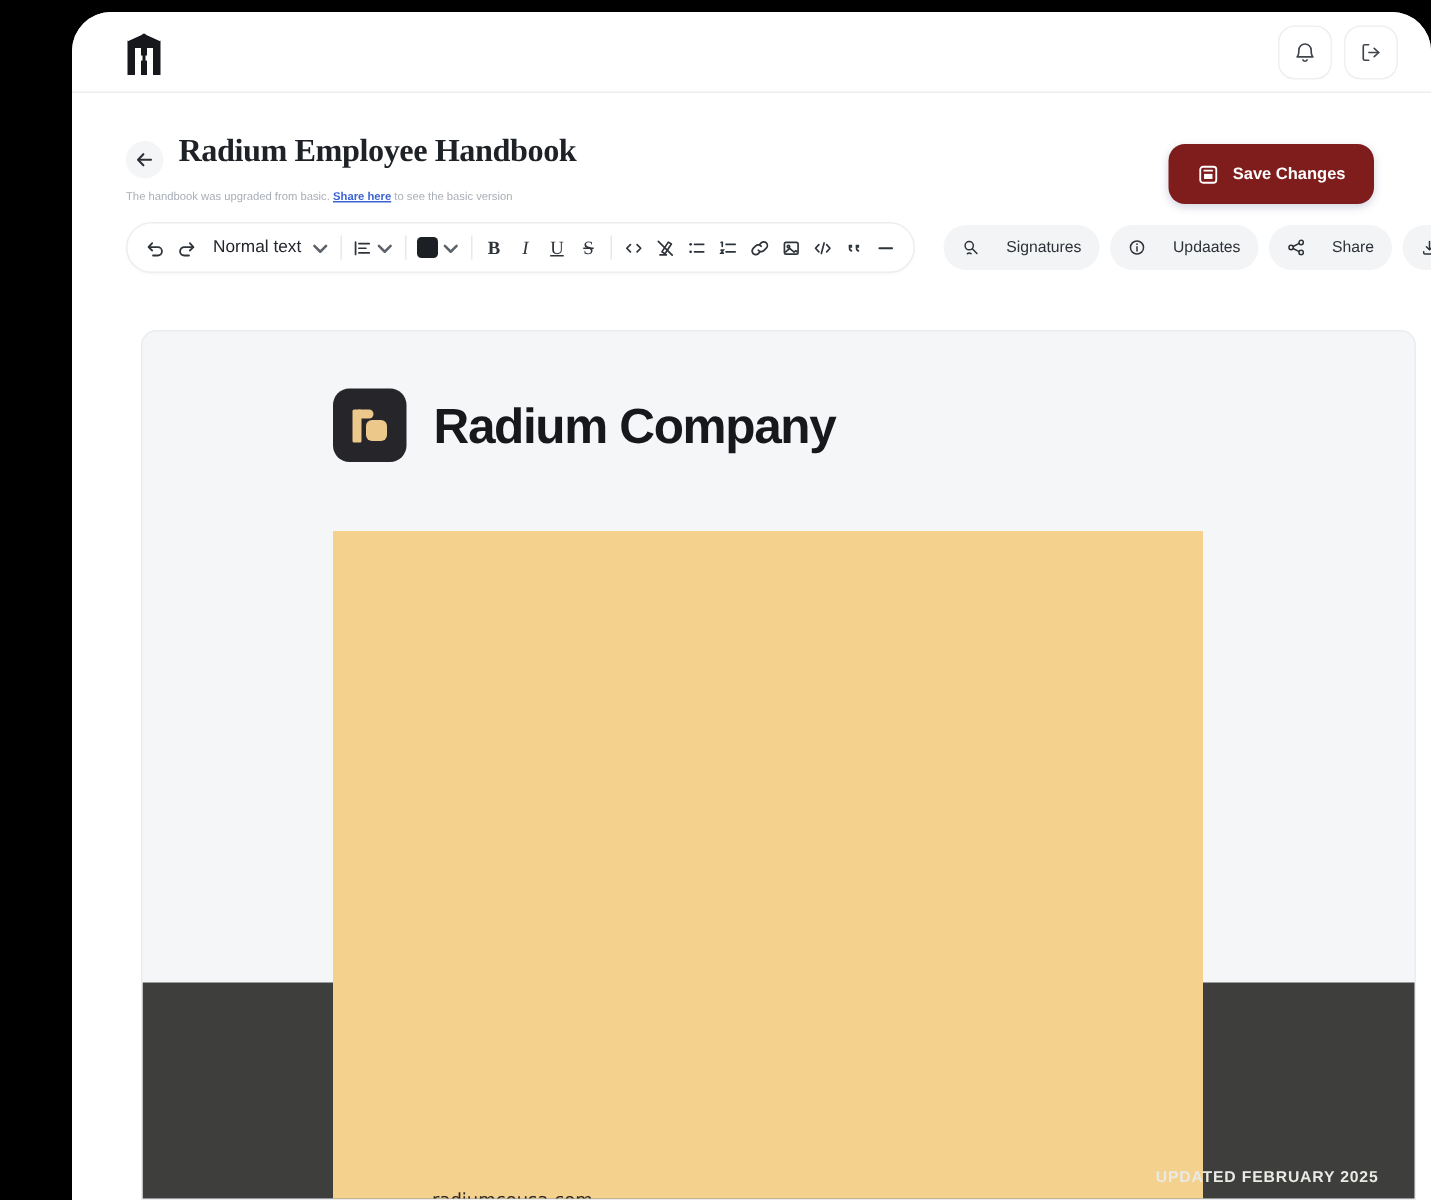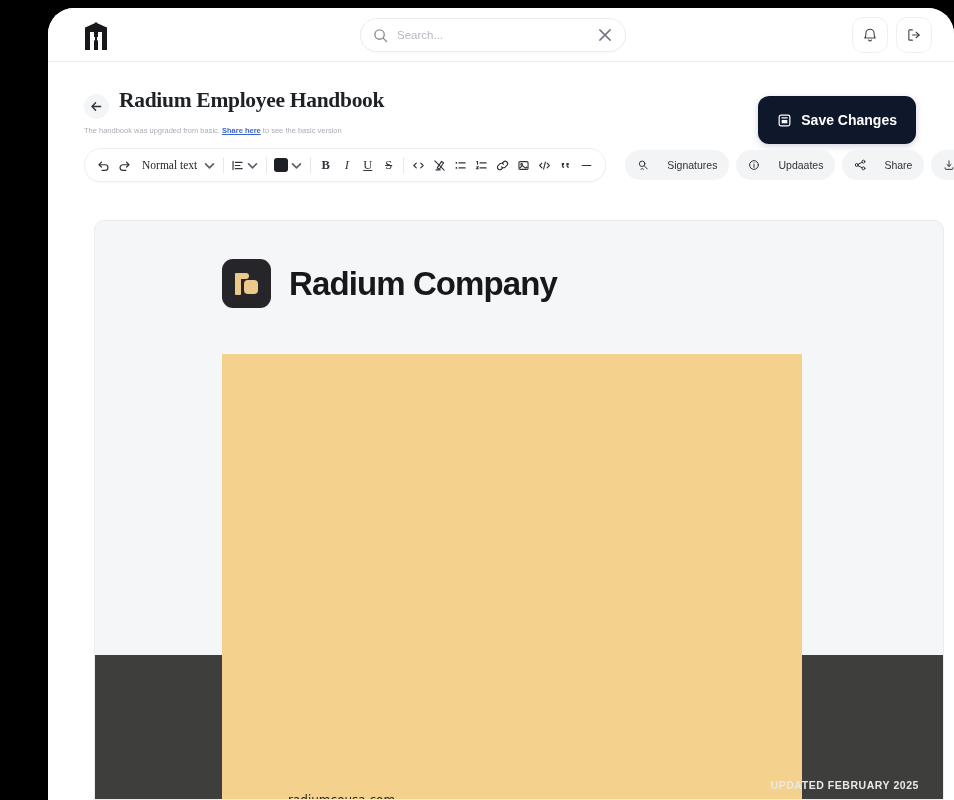--- a/index.html
+++ b/index.html
@@ -132,29 +132,29 @@
   }
   .page-subtitle a {
     color: #3b63d4;
     text-decoration: underline;
     font-weight: bold;
   }
 
   .save-btn {
     position: absolute;
     right: 38px; top: 34px;
-    height: 48px;
+    height: 40px;
     padding: 0 19px;
-    background: #0f172a;
+    background: #7f1d1d;
     color: #ffffff;
     border: none;
     border-radius: 11px;
     display: flex; align-items: center; gap: 9px;
     font-family: "Liberation Sans", sans-serif;
-    font-size: 14px;
+    font-size: 11px;
     font-weight: bold;
     cursor: pointer;
     box-shadow: 0 2px 6px rgba(75,82,135,0.25);
   }
   .save-btn svg { width: 15px; height: 15px; }
 
   
   .toolbar {
     position: relative;
     margin: 0 36px;
@@ -174,21 +174,20 @@
     gap: 2px;
     box-shadow: 0 1px 2px rgba(16,24,40,0.03);
   }
   .tool {
     min-width: 19px; height: 24px;
     display: flex; align-items: center; justify-content: center;
     cursor: pointer;
     color: #2f343a;
     border-radius: 5px;
     padding: 0 2px;
-    font-family: Liberation Serif, serif;
   }
   .tool svg { width: 13px; height: 13px; }
   .tool-text {
     font-size: 11.5px;
     color: #22262c;
     padding: 0 4px;
     white-space: nowrap;
   }
   .tool-bold   { font-size: 12.5px; font-weight: bold; font-family: "Liberation Serif", serif;}
   .tool-italic { font-size: 12.5px; font-style: italic; font-family: "Liberation Serif", serif;}
@@ -360,33 +359,20 @@
 
     <svg class="brand-logo" viewBox="0 0 30 32" fill="none">
       <path d="M4 7 L15 2 L26 7 L26 30 L4 30 Z" fill="#17181c"></path>
       <path d="M4 7 L15 2 L26 7" stroke="#ffffff" stroke-width="1.1" fill="none"></path>
       <rect x="9" y="12" width="4" height="18" fill="#ffffff"></rect>
       <rect x="17" y="12" width="4" height="18" fill="#ffffff"></rect>
       <rect x="9" y="17" width="12" height="3.4" fill="#ffffff"></rect>
       <rect x="14" y="2.5" width="2" height="27.5" fill="#17181c"></rect>
     </svg>
 
-    <div class="search-wrap">
-      <svg class="search-icon" viewBox="0 0 16 16" fill="none" stroke="currentColor" stroke-width="1.5">
-        <circle cx="7" cy="7" r="5"></circle>
-        <line x1="10.8" y1="10.8" x2="14.5" y2="14.5" stroke-linecap="round"></line>
-      </svg>
-      <input class="search-input" type="text" placeholder="Search..." style="">
-      <span class="search-clear">
-        <svg viewBox="0 0 14 14" fill="none" stroke="currentColor" stroke-width="1.3" stroke-linecap="round">
-          <line x1="2.5" y1="2.5" x2="11.5" y2="11.5"></line>
-          <line x1="11.5" y1="2.5" x2="2.5" y2="11.5"></line>
-        </svg>
-      </span>
-    </div>
 
     <div class="topbar-actions">
       <div class="icon-btn">
         <svg viewBox="0 0 18 18" fill="none" stroke="currentColor" stroke-width="1.25" stroke-linecap="round" stroke-linejoin="round">
           <path d="M4.4 7.2a4.6 4.6 0 0 1 9.2 0c0 4 1.3 5.1 1.3 5.1H3.1s1.3-1.1 1.3-5.1Z"></path>
           <path d="M7.4 14.6a1.8 1.8 0 0 0 3.2 0"></path>
         </svg>
       </div>
       <div class="icon-btn">
         <svg viewBox="0 0 18 18" fill="none" stroke="currentColor" stroke-width="1.25" stroke-linecap="round" stroke-linejoin="round">

